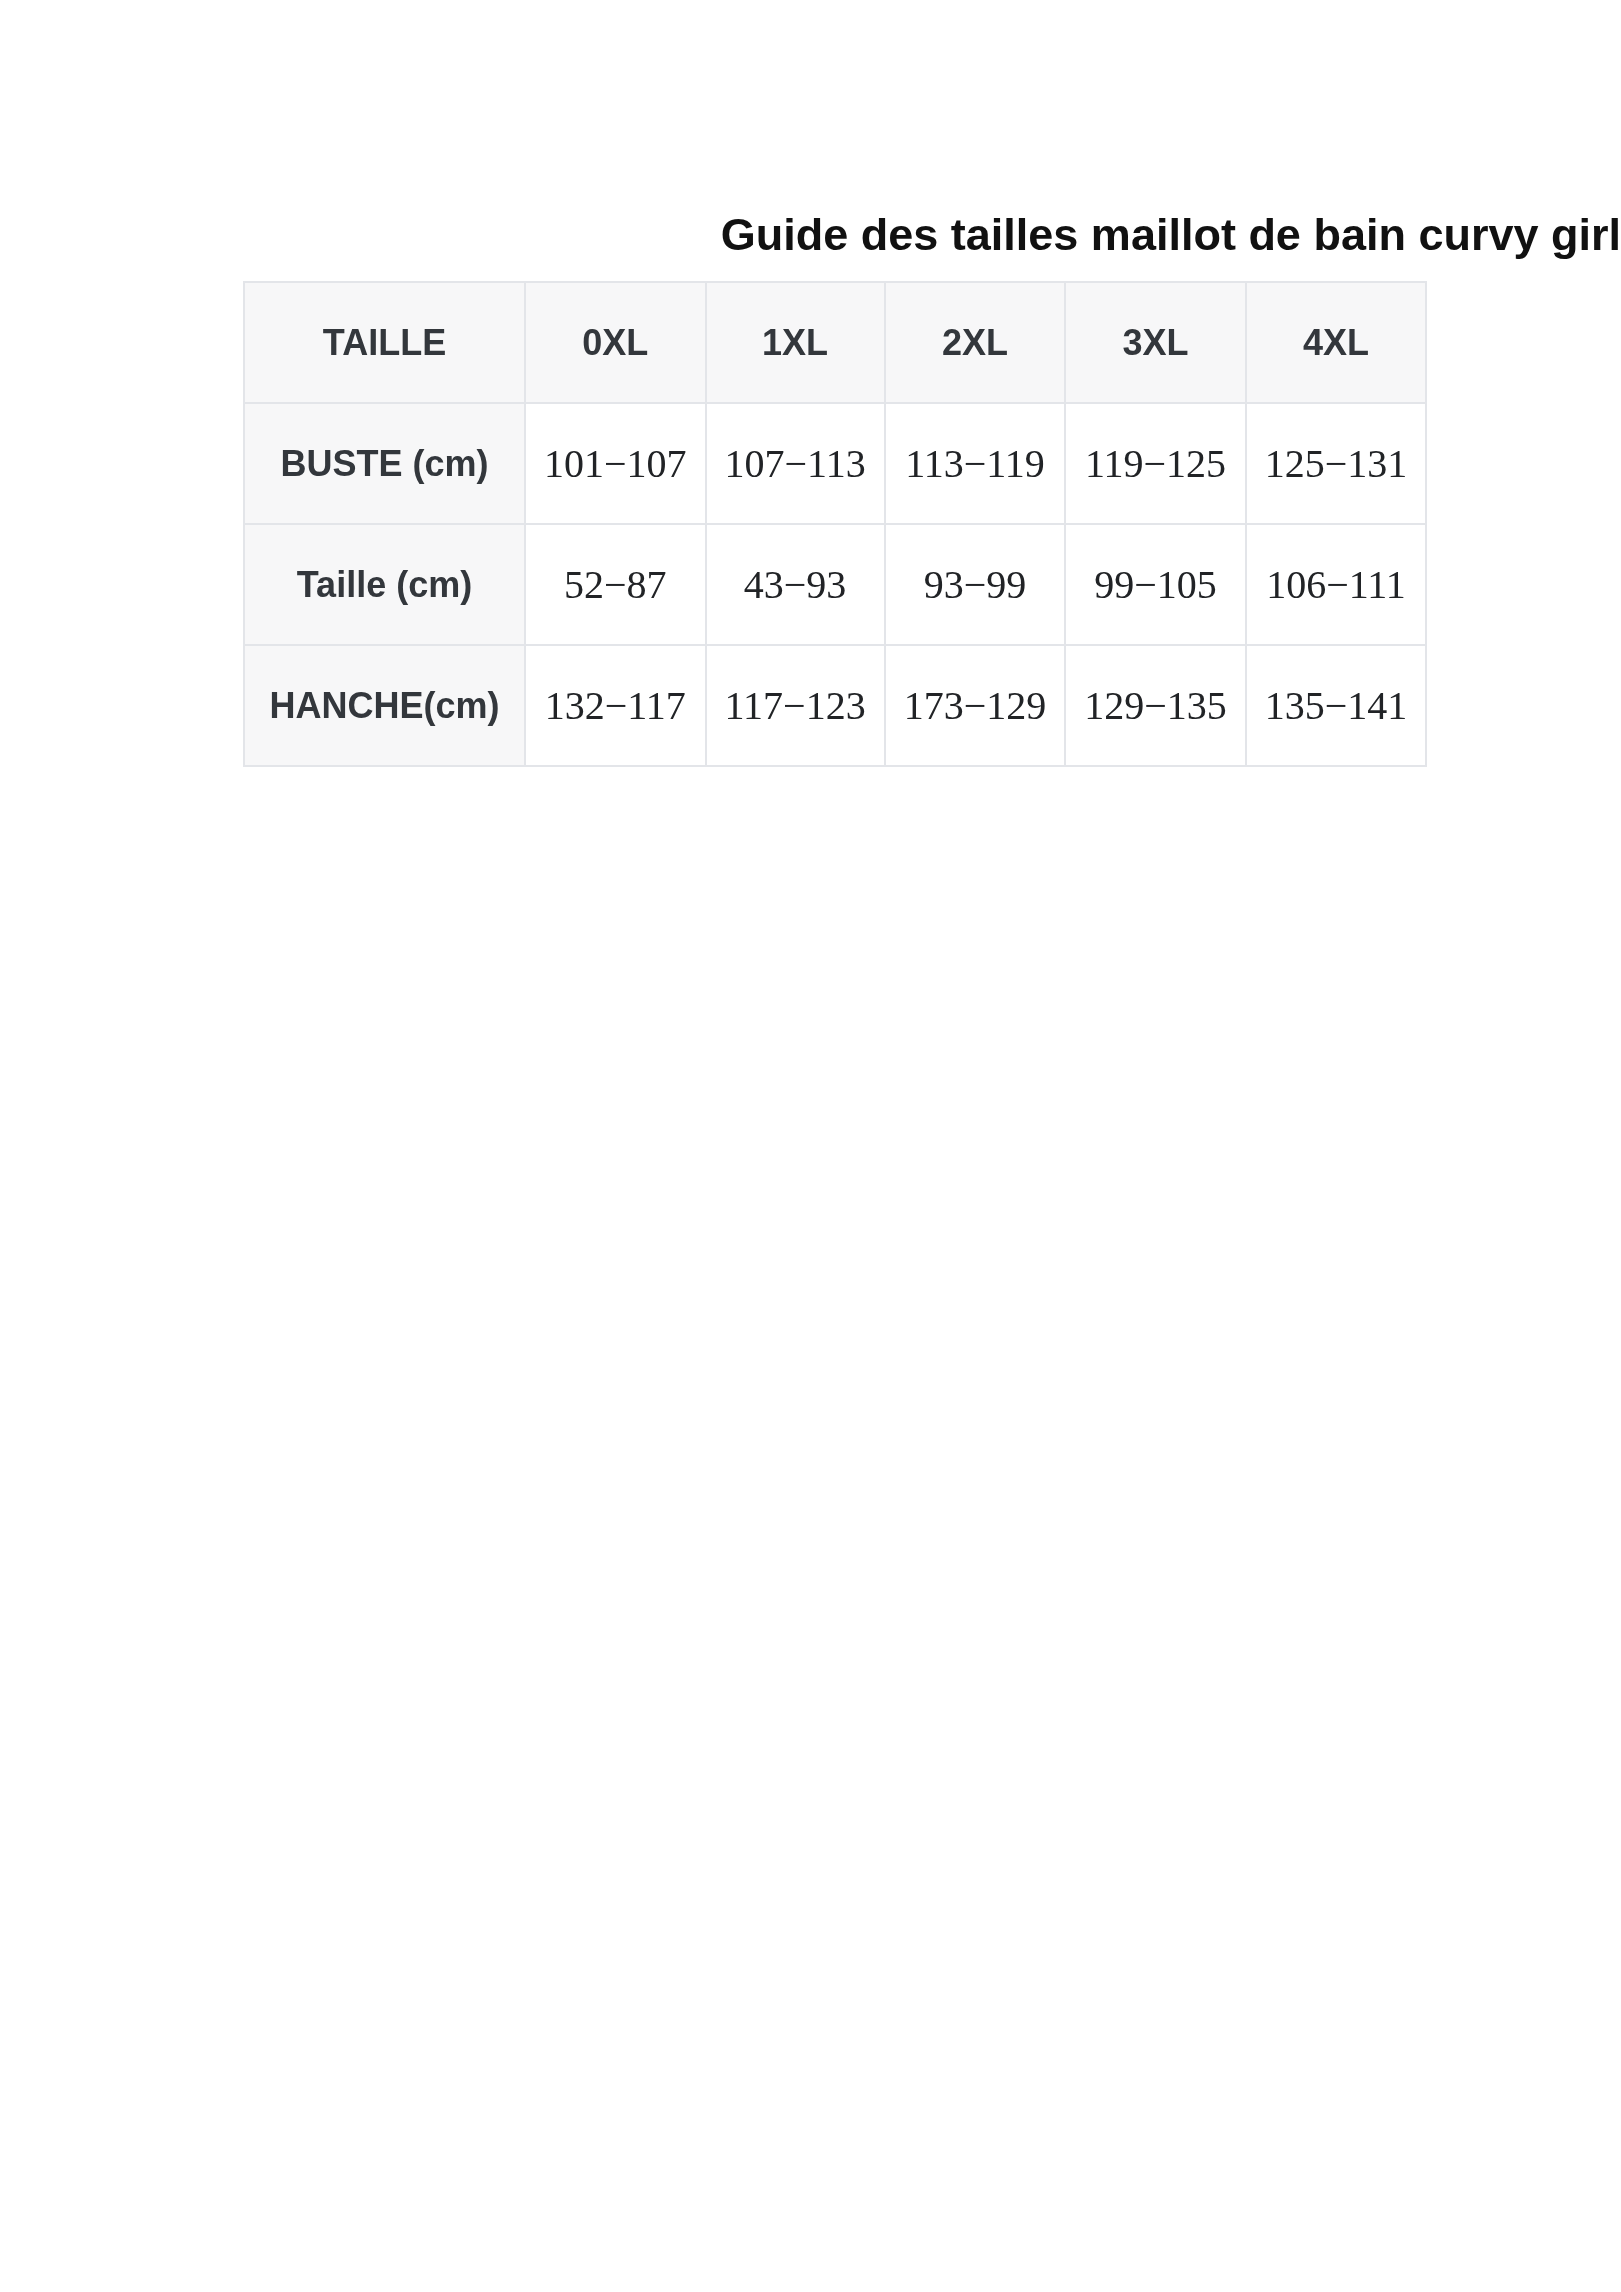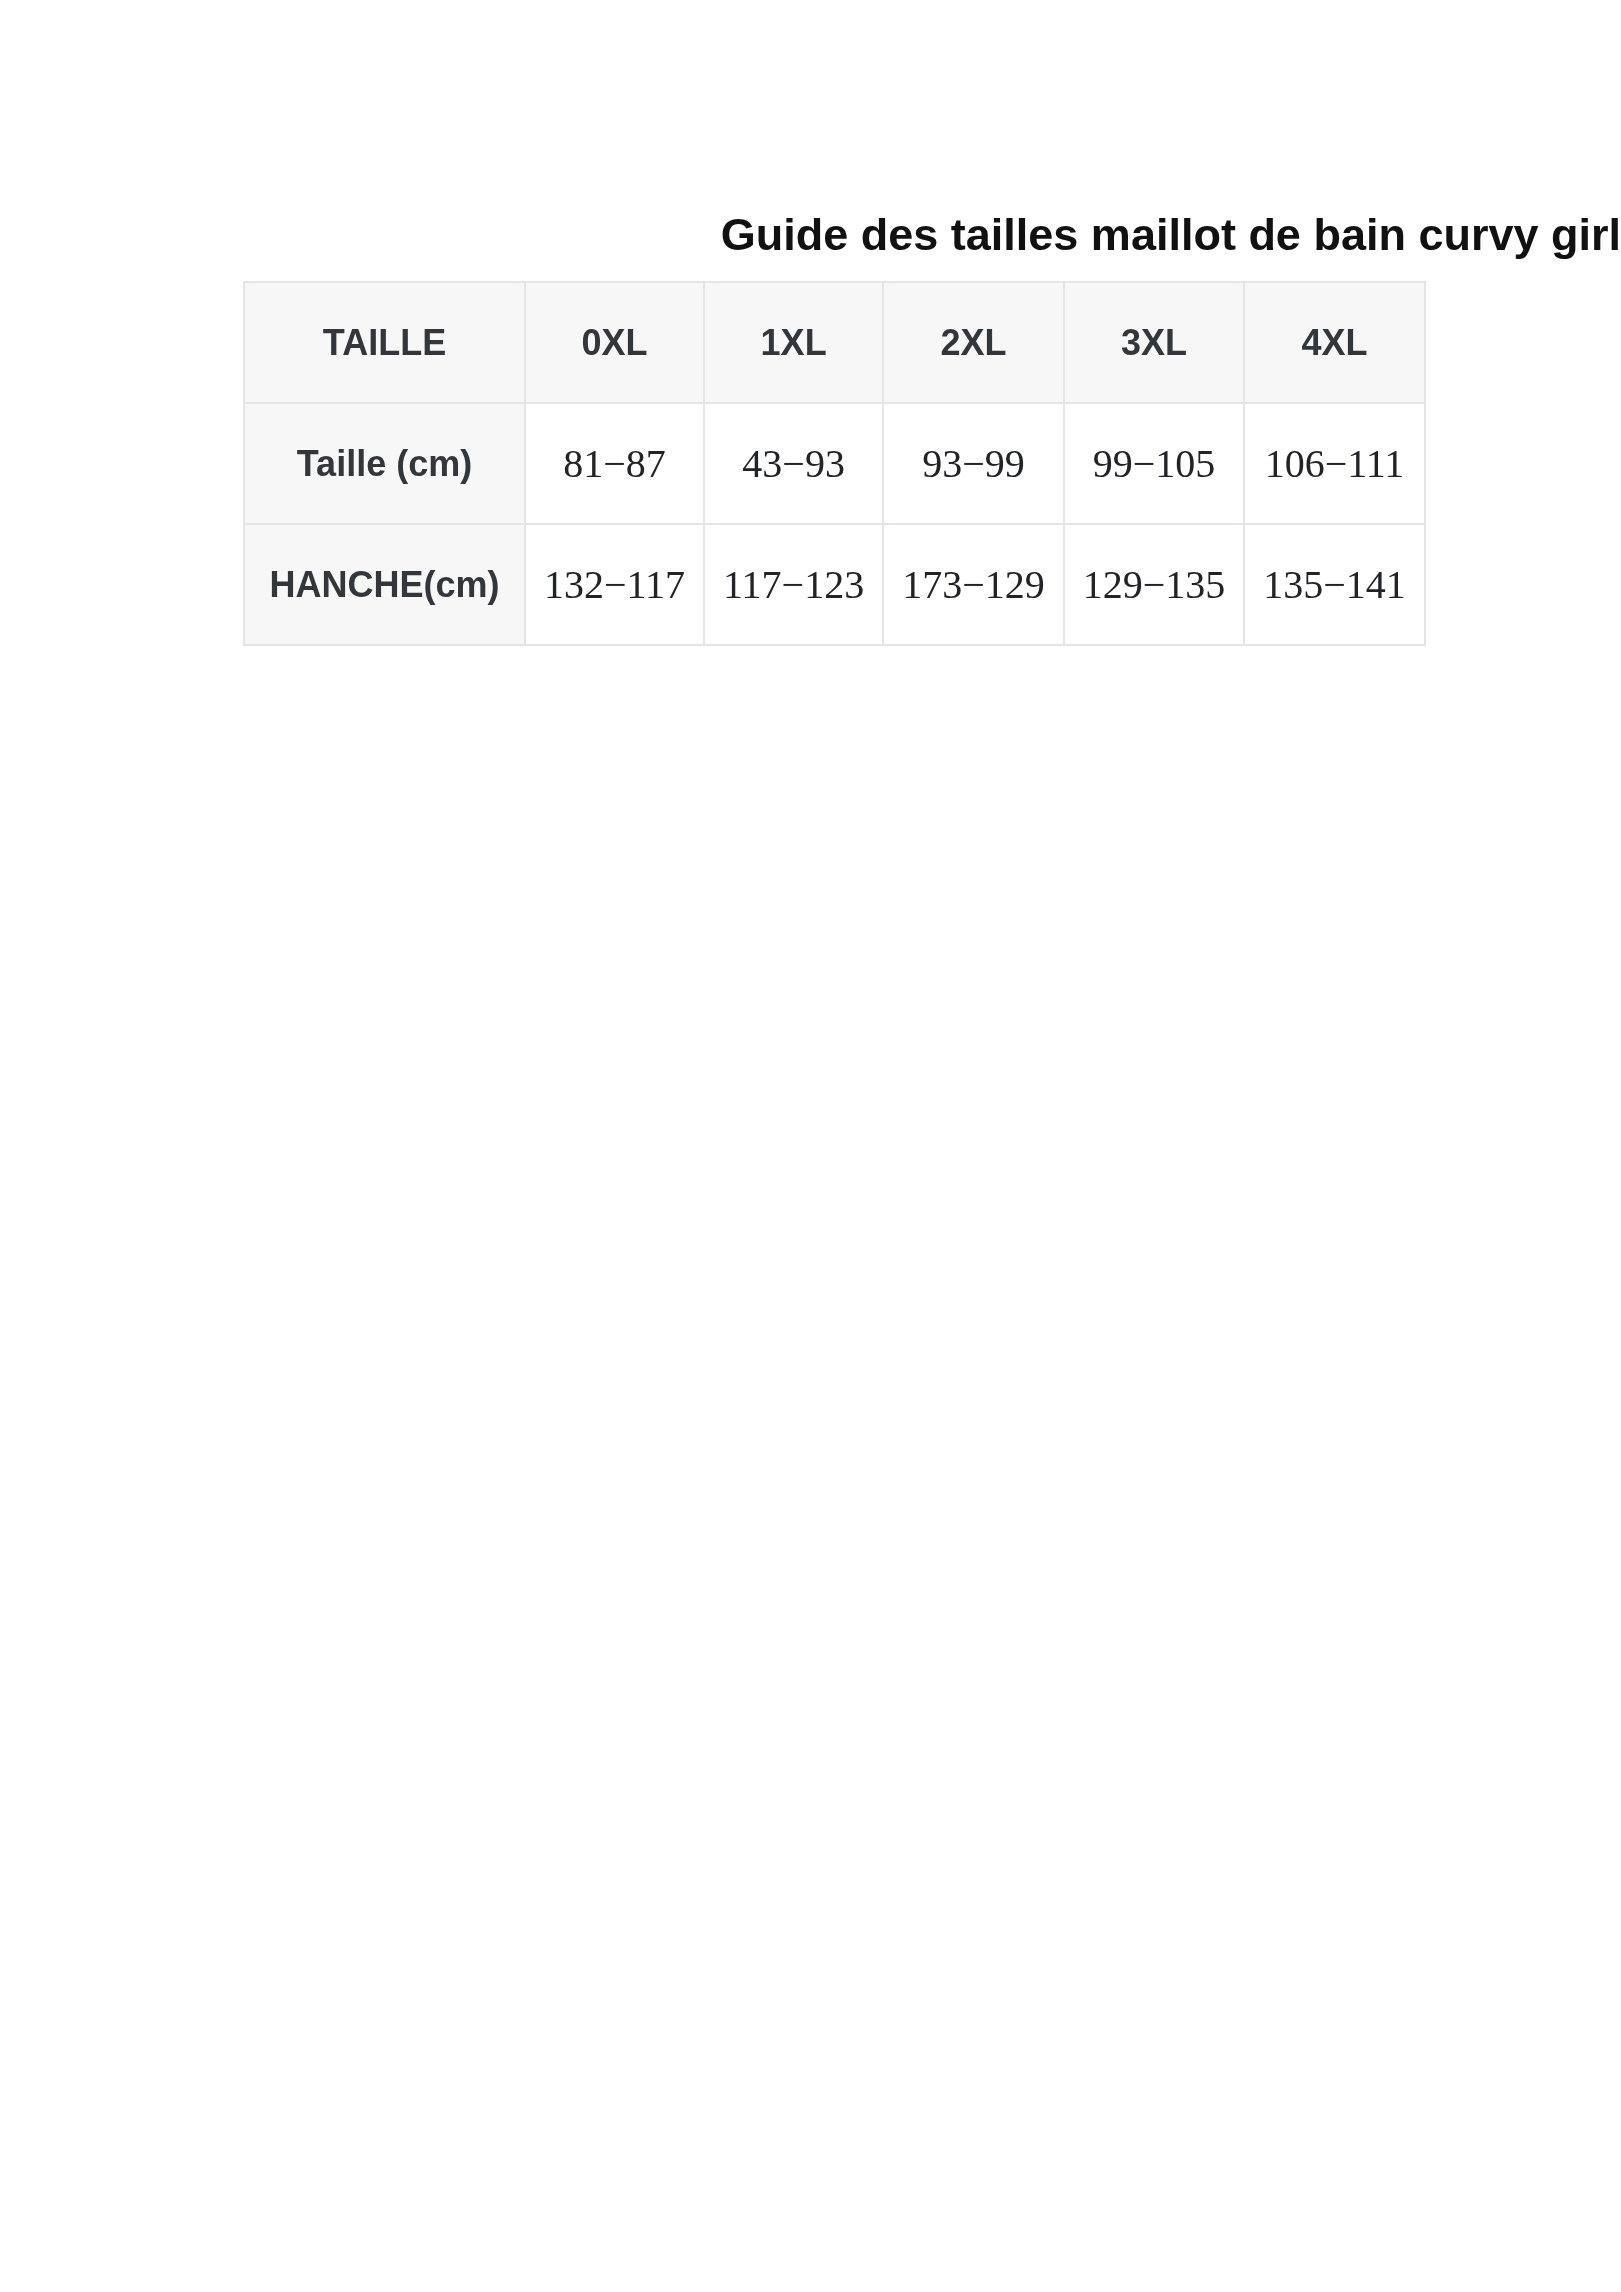--- a/index.html
+++ b/index.html
@@ -81,22 +81,30 @@
   <tbody>
     <tr>
       <th>TAILLE</th>
       <th>0XL</th>
       <th>1XL</th>
       <th>2XL</th>
       <th>3XL</th>
       <th>4XL</th>
     </tr>
     <tr>
+      <th>BUSTE (cm)</th>
+      <td>101−107</td>
+      <td>107−113</td>
+      <td>113−119</td>
+      <td>119−125</td>
+      <td>125−131</td>
+    </tr>
+    <tr>
       <th>Taille (cm)</th>
-      <td>81−87</td>
+      <td>52−87</td>
       <td>43−93</td>
       <td>93−99</td>
       <td>99−105</td>
       <td>106−111</td>
     </tr>
     <tr>
       <th>HANCHE(cm)</th>
       <td>132−117</td>
       <td>117−123</td>
       <td>173−129</td>

